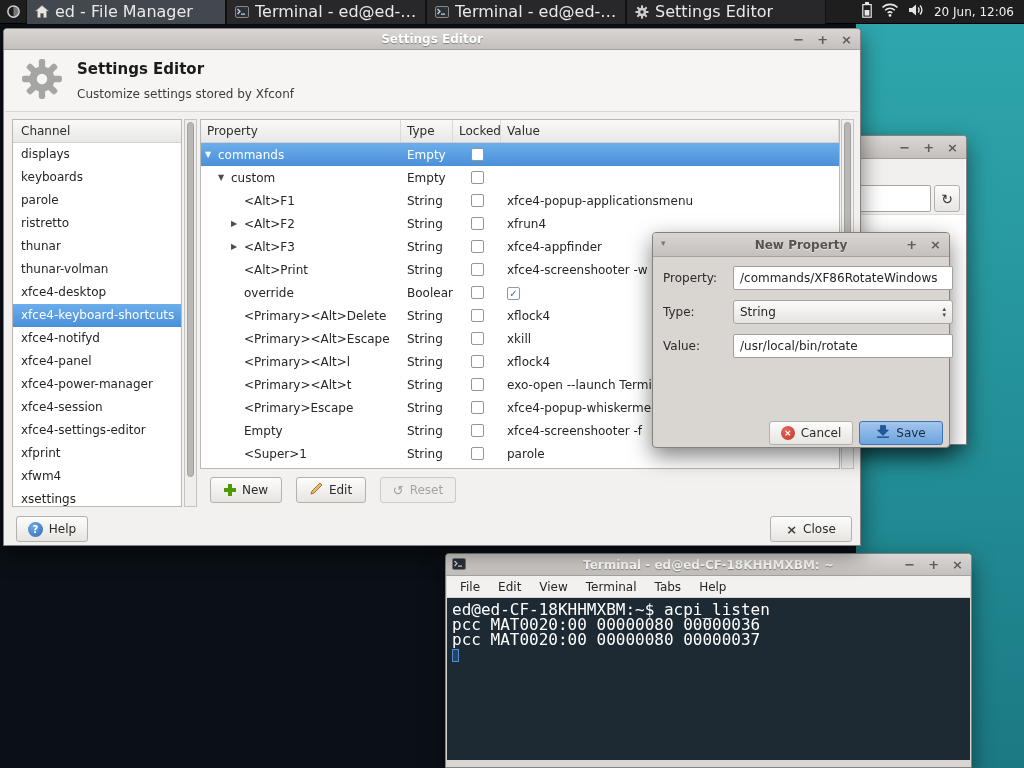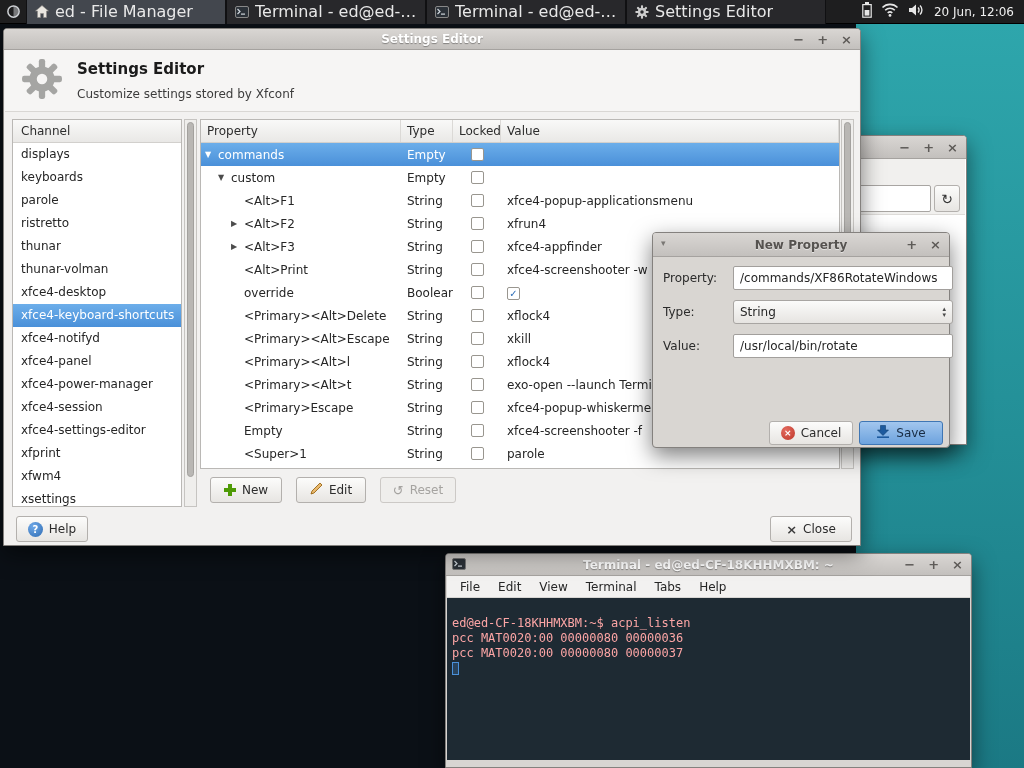--- a/index.html
+++ b/index.html
@@ -114,22 +114,22 @@
 
   
   #terminal-win { left:445px; top:553px; width:527px; height:215px; border-radius:4px 4px 0 0; background:#d8d5d2; }
   #terminal-win .titlebar { height:22px; }
   #terminal-win .titlebar .title { line-height:22px; }
   .term-icon { position:absolute; left:6px; top:4px; }
   #term-menubar { position:absolute; left:1px; right:1px; top:22px; height:22px; background:#f2f1f0;
     border-bottom:1px solid #d8d6d3; display:flex; align-items:center; padding-left:4px; }
   .mitem { padding:0 9px; line-height:22px; color:#262626; }
   #term-screen { position:absolute; left:1px; right:1px; top:44px; bottom:7px; background:#1e2a33;
-    font-family:"DejaVu Sans Mono","Liberation Mono",monospace; font-size:12px; color:#fca5a5;
-    padding:18px 5px; overflow:hidden; }
+    font-family:"DejaVu Sans Mono","Liberation Mono",monospace; font-size:16px; color:#ffffff;
+    padding:4px 5px; overflow:hidden; }
   .tline { line-height:15px; white-space:pre; }
   .cursor { display:inline-block; width:7px; height:13px; border:1px solid #4a90d9;
     background:rgba(74,144,217,.25); vertical-align:middle; }
 
   
   #panel { position:absolute; left:0; top:0; width:1024px; height:24px; background:#1e1e1f;
     display:flex; align-items:center; color:#e4e4e4; z-index:50; border-bottom:1px solid #000; }
   #menu-btn { width:26px; height:24px; display:flex; align-items:center; justify-content:center; }
   .task { width:200px; height:24px; display:flex; align-items:center; gap:6px; padding:0 8px;
     border-left:1px solid #101012; border-right:1px solid #101012; background:#28282b;

